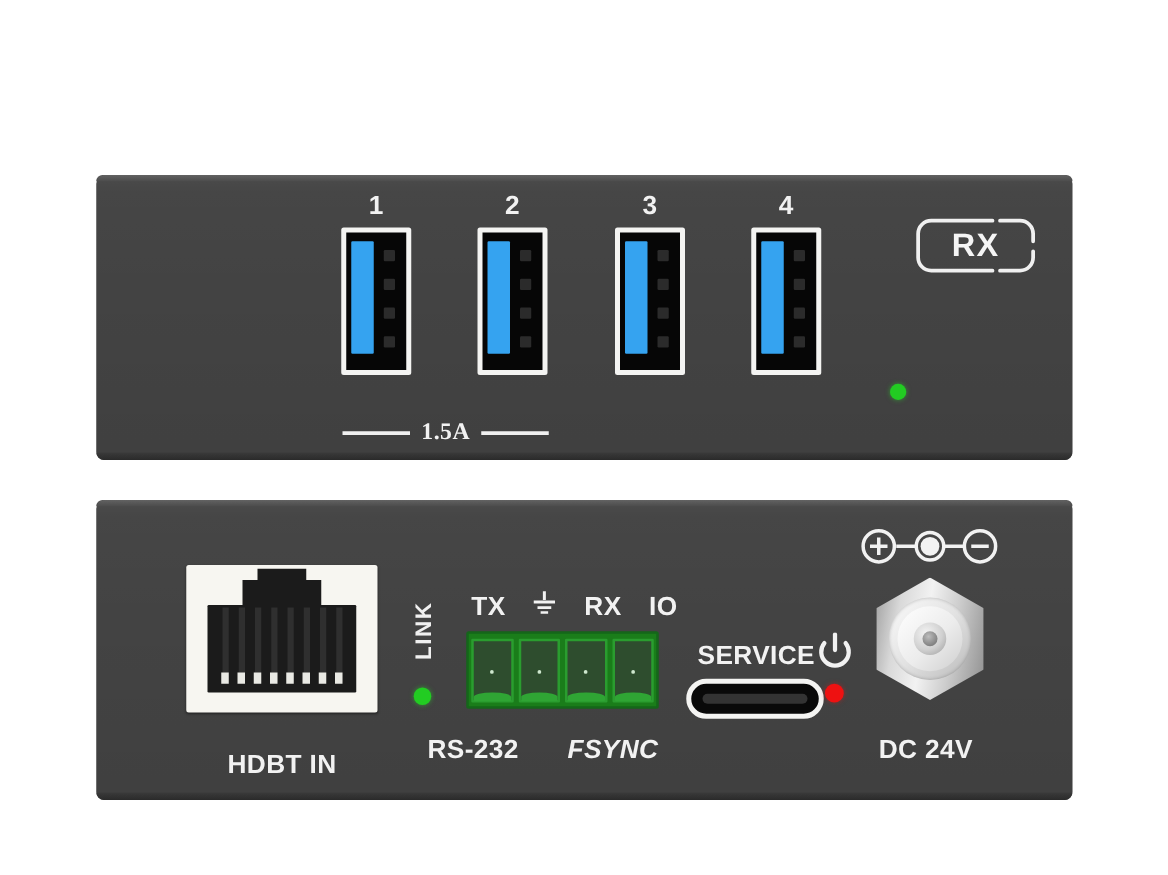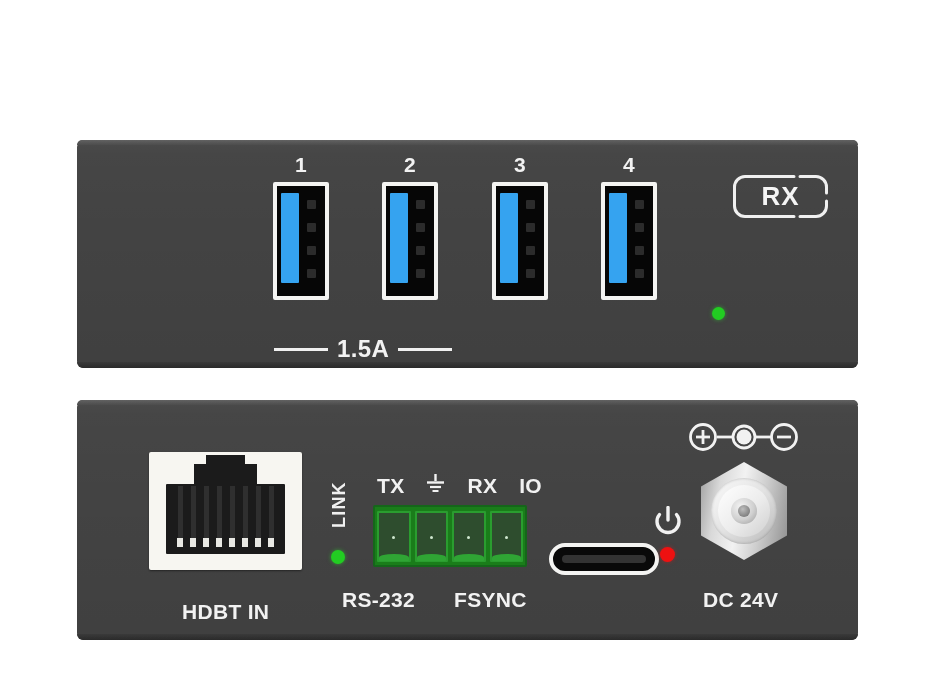--- a/index.html
+++ b/index.html
@@ -93,23 +93,24 @@
     border-radius: 1px;
   }
 
   
   .rating {
     position: absolute;
     display: flex;
     align-items: center;
     gap: 9px;
     color: #f2f2f2;
-    font-size: 24px;
+    font-size: 19px;
     font-weight: bold;
     letter-spacing: 0.4px;
+    font-family: Liberation Serif, serif;
   }
   .rating .rule {
     display: block;
     height: 3px;
     background: #f0f0f0;
   }
   .rating .rule.short { width: 54px; }
   .rating .rule.long  { width: 58px; }
 
   
@@ -469,22 +470,23 @@
       <div class="term">
           <span class="screw"></span>
           <span class="lip"></span>
         </div>
       <div class="term">
           <span class="screw"></span>
           <span class="lip"></span>
         </div>
     </div>
     <div class="section-label" style="left:265px; top:188px;">RS-232</div>
-    <div class="section-label" style="left:377px; top:188px;">FSYNC</div>
-
+    <div class="section-label" style="left:377px; top:188px;font-style:italic;">FSYNC</div>
+
+    <div id="service-label">SERVICE</div>
     <div id="usbc-port">
       <div class="usbc-tongue"></div>
     </div>
 
     <div id="power-icon">
       <svg width="30" height="32" viewBox="0 0 30 32" aria-hidden="true">
         <path d="M6.5 8.5 A11 11 0 1 0 23.5 8.5" fill="none" stroke="#f2f2f2" stroke-width="3.4" stroke-linecap="round"></path>
         <line x1="15" y1="1.5" x2="15" y2="14" stroke="#f2f2f2" stroke-width="3.4" stroke-linecap="round"></line>
       </svg>
     </div>

